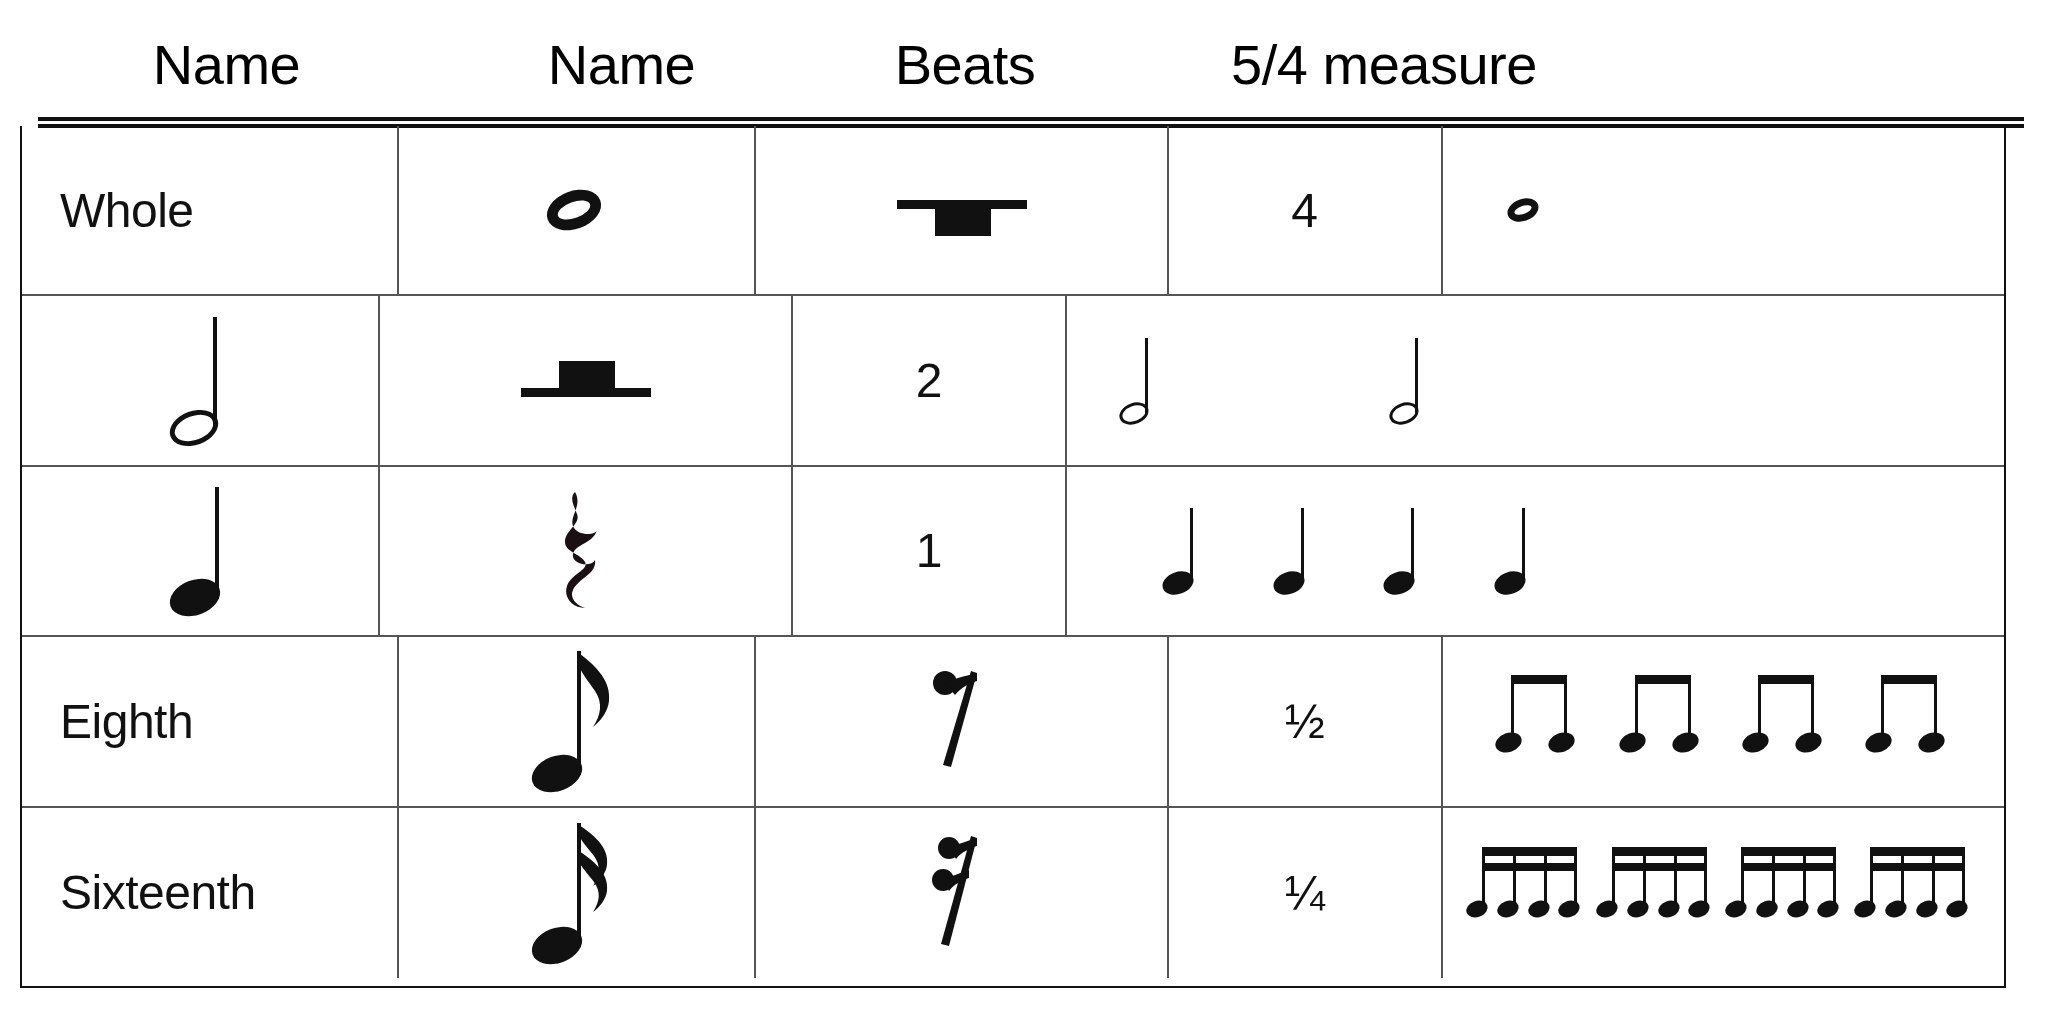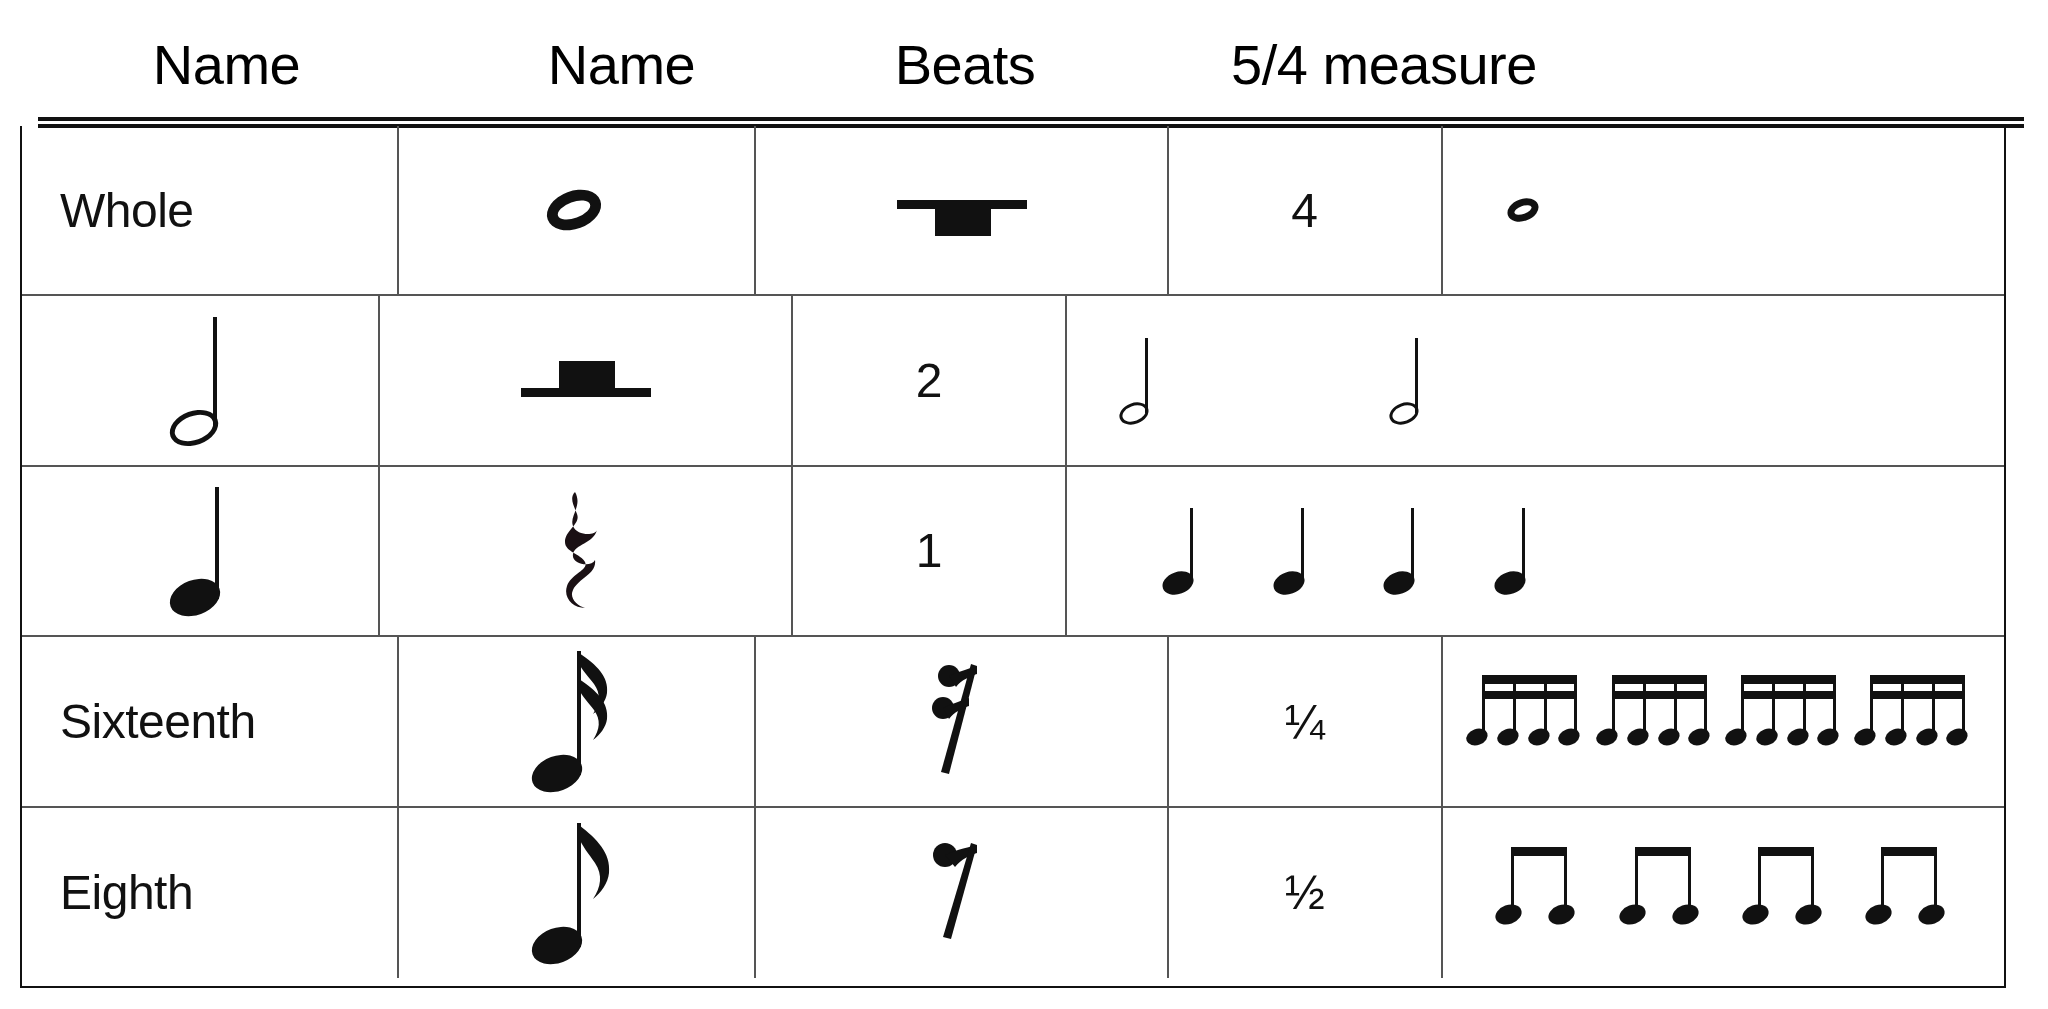--- a/index.html
+++ b/index.html
@@ -297,20 +297,78 @@
           <div class="stem"></div>
           <div class="head filled"></div>
         </div>
         <div class="glyph quarter-note-sm">
           <div class="stem"></div>
           <div class="head filled"></div>
         </div>
         <div class="glyph quarter-note-sm">
           <div class="stem"></div>
           <div class="head filled"></div>
+        </div>
+      </div>
+    </div>
+
+    <div class="row">
+      <div class="cell name">
+        <span class="name-text">Eighth</span>
+      </div>
+      <div class="cell note">
+        <div class="glyph flag-note">
+          <div class="stem"></div>
+          <div class="head filled"></div>
+          <svg class="flagwrap" style="left:46px;top:0;" width="44" height="80" viewBox="0 0 44 80" aria-hidden="true">
+            <path d="M2 2 C20 16, 34 30, 32 50 C31 60, 24 70, 16 76
+                     C24 64, 26 52, 18 40 C12 31, 4 22, 2 14 Z" fill="#111"></path>
+          </svg>
+        </div>
+      </div>
+      <div class="cell rest">
+        <div class="rest-eighth">
+          <svg class="rest-svg" width="70" height="120" viewBox="0 0 70 120" aria-hidden="true">
+            <circle cx="18" cy="22" r="12" fill="#111"></circle>
+            <path d="M18 22 C30 16, 44 14, 50 12 L50 20 C44 22, 34 26, 28 34 Z" fill="#111"></path>
+            <path d="M50 12 L24 106 L16 104 L44 10 Z" fill="#111"></path>
+          </svg>
+        </div>
+      </div>
+      <div class="cell beats">
+        <span class="beats-text">½</span>
+      </div>
+      <div class="cell meas" style="padding:0 34px;">
+        <div class="beam-group" style="width:78px;height:92px;">
+          <div class="beam" style="left:12px;top:0;width:56px;"></div>
+          <div class="bn-stem" style="left:12px;top:0;height:68px;"></div>
+          <div class="bn-stem" style="left:65px;top:0;height:68px;"></div>
+          <div class="bn-head" style="left:-4px;top:58px;"></div>
+          <div class="bn-head" style="left:49px;top:58px;"></div>
+        </div>
+        <div class="beam-group" style="width:78px;height:92px;">
+          <div class="beam" style="left:12px;top:0;width:56px;"></div>
+          <div class="bn-stem" style="left:12px;top:0;height:68px;"></div>
+          <div class="bn-stem" style="left:65px;top:0;height:68px;"></div>
+          <div class="bn-head" style="left:-4px;top:58px;"></div>
+          <div class="bn-head" style="left:49px;top:58px;"></div>
+        </div>
+        <div class="beam-group" style="width:78px;height:92px;">
+          <div class="beam" style="left:12px;top:0;width:56px;"></div>
+          <div class="bn-stem" style="left:12px;top:0;height:68px;"></div>
+          <div class="bn-stem" style="left:65px;top:0;height:68px;"></div>
+          <div class="bn-head" style="left:-4px;top:58px;"></div>
+          <div class="bn-head" style="left:49px;top:58px;"></div>
+        </div>
+        <div class="beam-group" style="width:78px;height:92px;">
+          <div class="beam" style="left:12px;top:0;width:56px;"></div>
+          <div class="bn-stem" style="left:12px;top:0;height:68px;"></div>
+          <div class="bn-stem" style="left:65px;top:0;height:68px;"></div>
+          <div class="bn-head" style="left:-4px;top:58px;"></div>
+          <div class="bn-head" style="left:49px;top:58px;"></div>
         </div>
       </div>
     </div>
 
     <div class="row">
       <div class="cell name">
         <span class="name-text">Sixteenth</span>
       </div>
       <div class="cell note">
         <div class="glyph flag-note">
@@ -383,72 +441,14 @@
           <div class="bn-stem" style="left:70px;top:0;height:64px;"></div>
           <div class="bn-stem" style="left:100px;top:0;height:64px;"></div>
           <div class="bn-head" style="left:-8px;top:54px;width:22px;height:16px;"></div>
           <div class="bn-head" style="left:23px;top:54px;width:22px;height:16px;"></div>
           <div class="bn-head" style="left:54px;top:54px;width:22px;height:16px;"></div>
           <div class="bn-head" style="left:84px;top:54px;width:22px;height:16px;"></div>
         </div>
       </div>
     </div>
 
-    <div class="row">
-      <div class="cell name">
-        <span class="name-text">Eighth</span>
-      </div>
-      <div class="cell note">
-        <div class="glyph flag-note">
-          <div class="stem"></div>
-          <div class="head filled"></div>
-          <svg class="flagwrap" style="left:46px;top:0;" width="44" height="80" viewBox="0 0 44 80" aria-hidden="true">
-            <path d="M2 2 C20 16, 34 30, 32 50 C31 60, 24 70, 16 76
-                     C24 64, 26 52, 18 40 C12 31, 4 22, 2 14 Z" fill="#111"></path>
-          </svg>
-        </div>
-      </div>
-      <div class="cell rest">
-        <div class="rest-eighth">
-          <svg class="rest-svg" width="70" height="120" viewBox="0 0 70 120" aria-hidden="true">
-            <circle cx="18" cy="22" r="12" fill="#111"></circle>
-            <path d="M18 22 C30 16, 44 14, 50 12 L50 20 C44 22, 34 26, 28 34 Z" fill="#111"></path>
-            <path d="M50 12 L24 106 L16 104 L44 10 Z" fill="#111"></path>
-          </svg>
-        </div>
-      </div>
-      <div class="cell beats">
-        <span class="beats-text">½</span>
-      </div>
-      <div class="cell meas" style="padding:0 34px;">
-        <div class="beam-group" style="width:78px;height:92px;">
-          <div class="beam" style="left:12px;top:0;width:56px;"></div>
-          <div class="bn-stem" style="left:12px;top:0;height:68px;"></div>
-          <div class="bn-stem" style="left:65px;top:0;height:68px;"></div>
-          <div class="bn-head" style="left:-4px;top:58px;"></div>
-          <div class="bn-head" style="left:49px;top:58px;"></div>
-        </div>
-        <div class="beam-group" style="width:78px;height:92px;">
-          <div class="beam" style="left:12px;top:0;width:56px;"></div>
-          <div class="bn-stem" style="left:12px;top:0;height:68px;"></div>
-          <div class="bn-stem" style="left:65px;top:0;height:68px;"></div>
-          <div class="bn-head" style="left:-4px;top:58px;"></div>
-          <div class="bn-head" style="left:49px;top:58px;"></div>
-        </div>
-        <div class="beam-group" style="width:78px;height:92px;">
-          <div class="beam" style="left:12px;top:0;width:56px;"></div>
-          <div class="bn-stem" style="left:12px;top:0;height:68px;"></div>
-          <div class="bn-stem" style="left:65px;top:0;height:68px;"></div>
-          <div class="bn-head" style="left:-4px;top:58px;"></div>
-          <div class="bn-head" style="left:49px;top:58px;"></div>
-        </div>
-        <div class="beam-group" style="width:78px;height:92px;">
-          <div class="beam" style="left:12px;top:0;width:56px;"></div>
-          <div class="bn-stem" style="left:12px;top:0;height:68px;"></div>
-          <div class="bn-stem" style="left:65px;top:0;height:68px;"></div>
-          <div class="bn-head" style="left:-4px;top:58px;"></div>
-          <div class="bn-head" style="left:49px;top:58px;"></div>
-        </div>
-      </div>
-    </div>
-
   </div>
 </div>
 
 </body></html>

